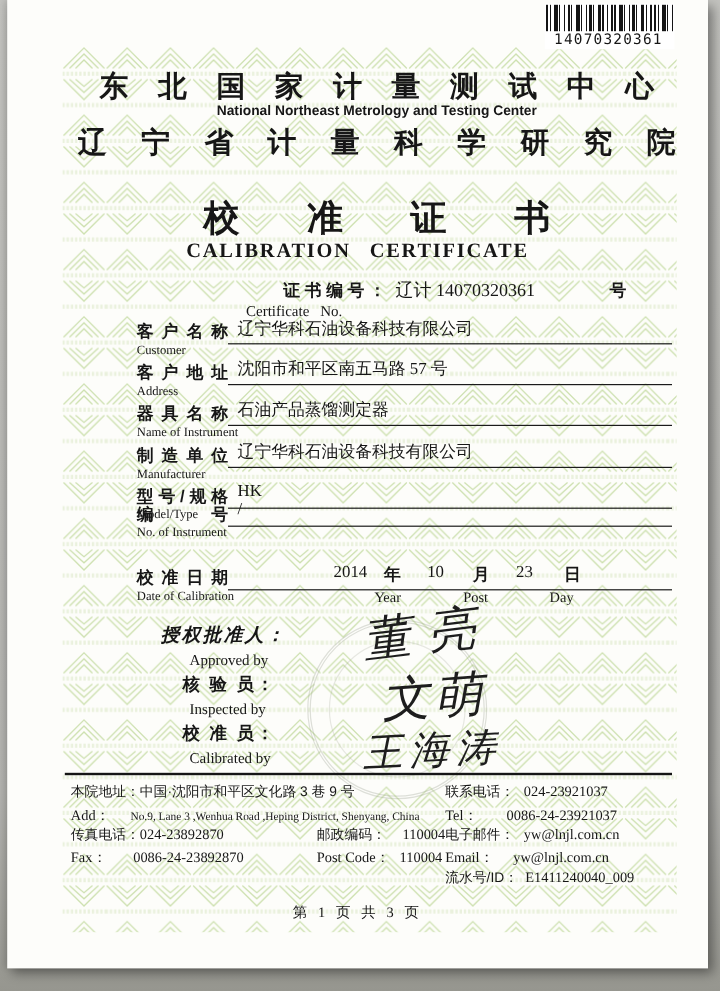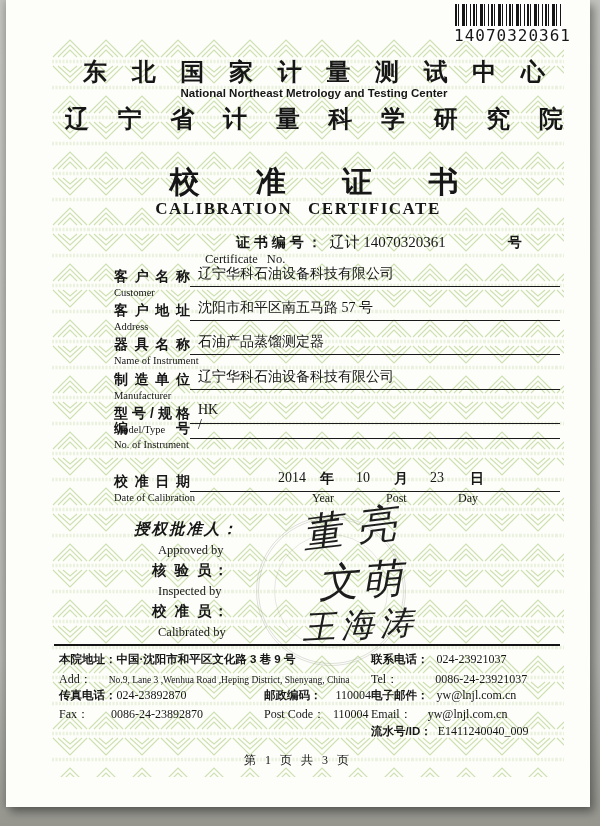--- a/index.html
+++ b/index.html
@@ -24,21 +24,21 @@
 
   
   .barcode-wrap { left:448px; top:3px; width:108px; height:38px; background:#fff; }
   .barcode {
     width:106px; height:22px; margin:1px auto 0;
     background:repeating-linear-gradient(90deg,
       #141414 0 2px,#fff 2px 3px,#141414 3px 4px,#fff 4px 7px,
       #141414 7px 10px,#fff 10px 11px,#141414 11px 12px,#fff 12px 15px,
       #141414 15px 16px,#fff 16px 18px);
   }
-  .barcode-num { width:106px; text-align:right; font-family:"DejaVu Sans Mono",monospace; font-size:16px; letter-spacing:1px; }
+  .barcode-num { width:106px; text-align:center; font-family:"DejaVu Sans Mono",monospace; font-size:12px; letter-spacing:1px; }
 
   
   #org1cn { top:56px;  font-size:24px; letter-spacing:9px;  text-indent:9px; }
   #org1en { top:87px;  font-size:11.5px; }
   #org2cn { top:103px; font-size:24px; letter-spacing:11px; text-indent:11px; }
   #org2en { top:136px; font-size:11.5px; }
   #titlecn { top:162px; font-size:30px; letter-spacing:24px; text-indent:24px; }
   #titleen { top:199px; font-size:17px; font-weight:bold; letter-spacing:1.5px; word-spacing:10px; }
 
   .certrow { left:198px; top:233px; font-size:14px; white-space:nowrap; }
@@ -63,21 +63,21 @@
   .sig-en { font-size:12.5px;text-align:center; }
   .sig-name { font-family:"Liberation Serif",serif; font-style:italic; color:#1d1d1d; white-space:nowrap; }
   .stamp { left:250px; top:516px; width:150px; height:150px; border-radius:50%;
            border:3px double rgba(148,156,138,.30); }
   .stamp-inner { left:268px; top:534px; width:114px; height:114px; border-radius:50%;
            border:1px solid rgba(148,156,138,.22); }
 
   
   .divider { left:48px; top:644px; width:506px; height:2px; background:#151515; }
   .fline { position:absolute; white-space:nowrap; font-size:12px; }
-  .fcn { font-family:"Liberation Sans",sans-serif; font-weight:bold; font-size:11.5px; }
+  .fcn { font-family:"Liberation Sans",sans-serif; font-weight:normal; font-size:11.5px; }
   .fsm { font-size:9.5px; }
   .pagenum { top:752px; font-size:12px; letter-spacing:3px; }
 </style>
 </head>
 <body>
 
 <div class="paper">
 
   <svg class="pattern" width="512" height="741" xmlns="http://www.w3.org/2000/svg">
     <defs>
@@ -196,21 +196,21 @@
     <span>Fax：</span><span style="margin-left:22px">0086-24-23892870</span>
   </div>
   <div class="fline" style="left:258px;top:706px">
     <span>Post Code：</span><span style="margin-left:8px">110004</span>
   </div>
 
   <div class="fline" style="left:365px;top:652px">
     <span class="fcn">联系电话：</span><span style="margin-left:8px">024-23921037</span>
   </div>
   <div class="fline" style="left:365px;top:671px">
-    <span>Tel：</span><span style="margin-left:37px">0086-24-23921037</span>
+    <span>Tel：</span><span style="margin-left:24px">0086-24-23921037</span>
   </div>
   <div class="fline" style="left:365px;top:688px">
     <span class="fcn">电子邮件：</span><span style="margin-left:8px">yw@lnjl.com.cn</span>
   </div>
   <div class="fline" style="left:365px;top:706px">
     <span>Email：</span><span style="margin-left:16px">yw@lnjl.com.cn</span>
   </div>
   <div class="fline" style="left:365px;top:724px">
     <span class="fcn">流水号/ID：</span><span style="margin-left:6px">E1411240040_009</span>
   </div>

